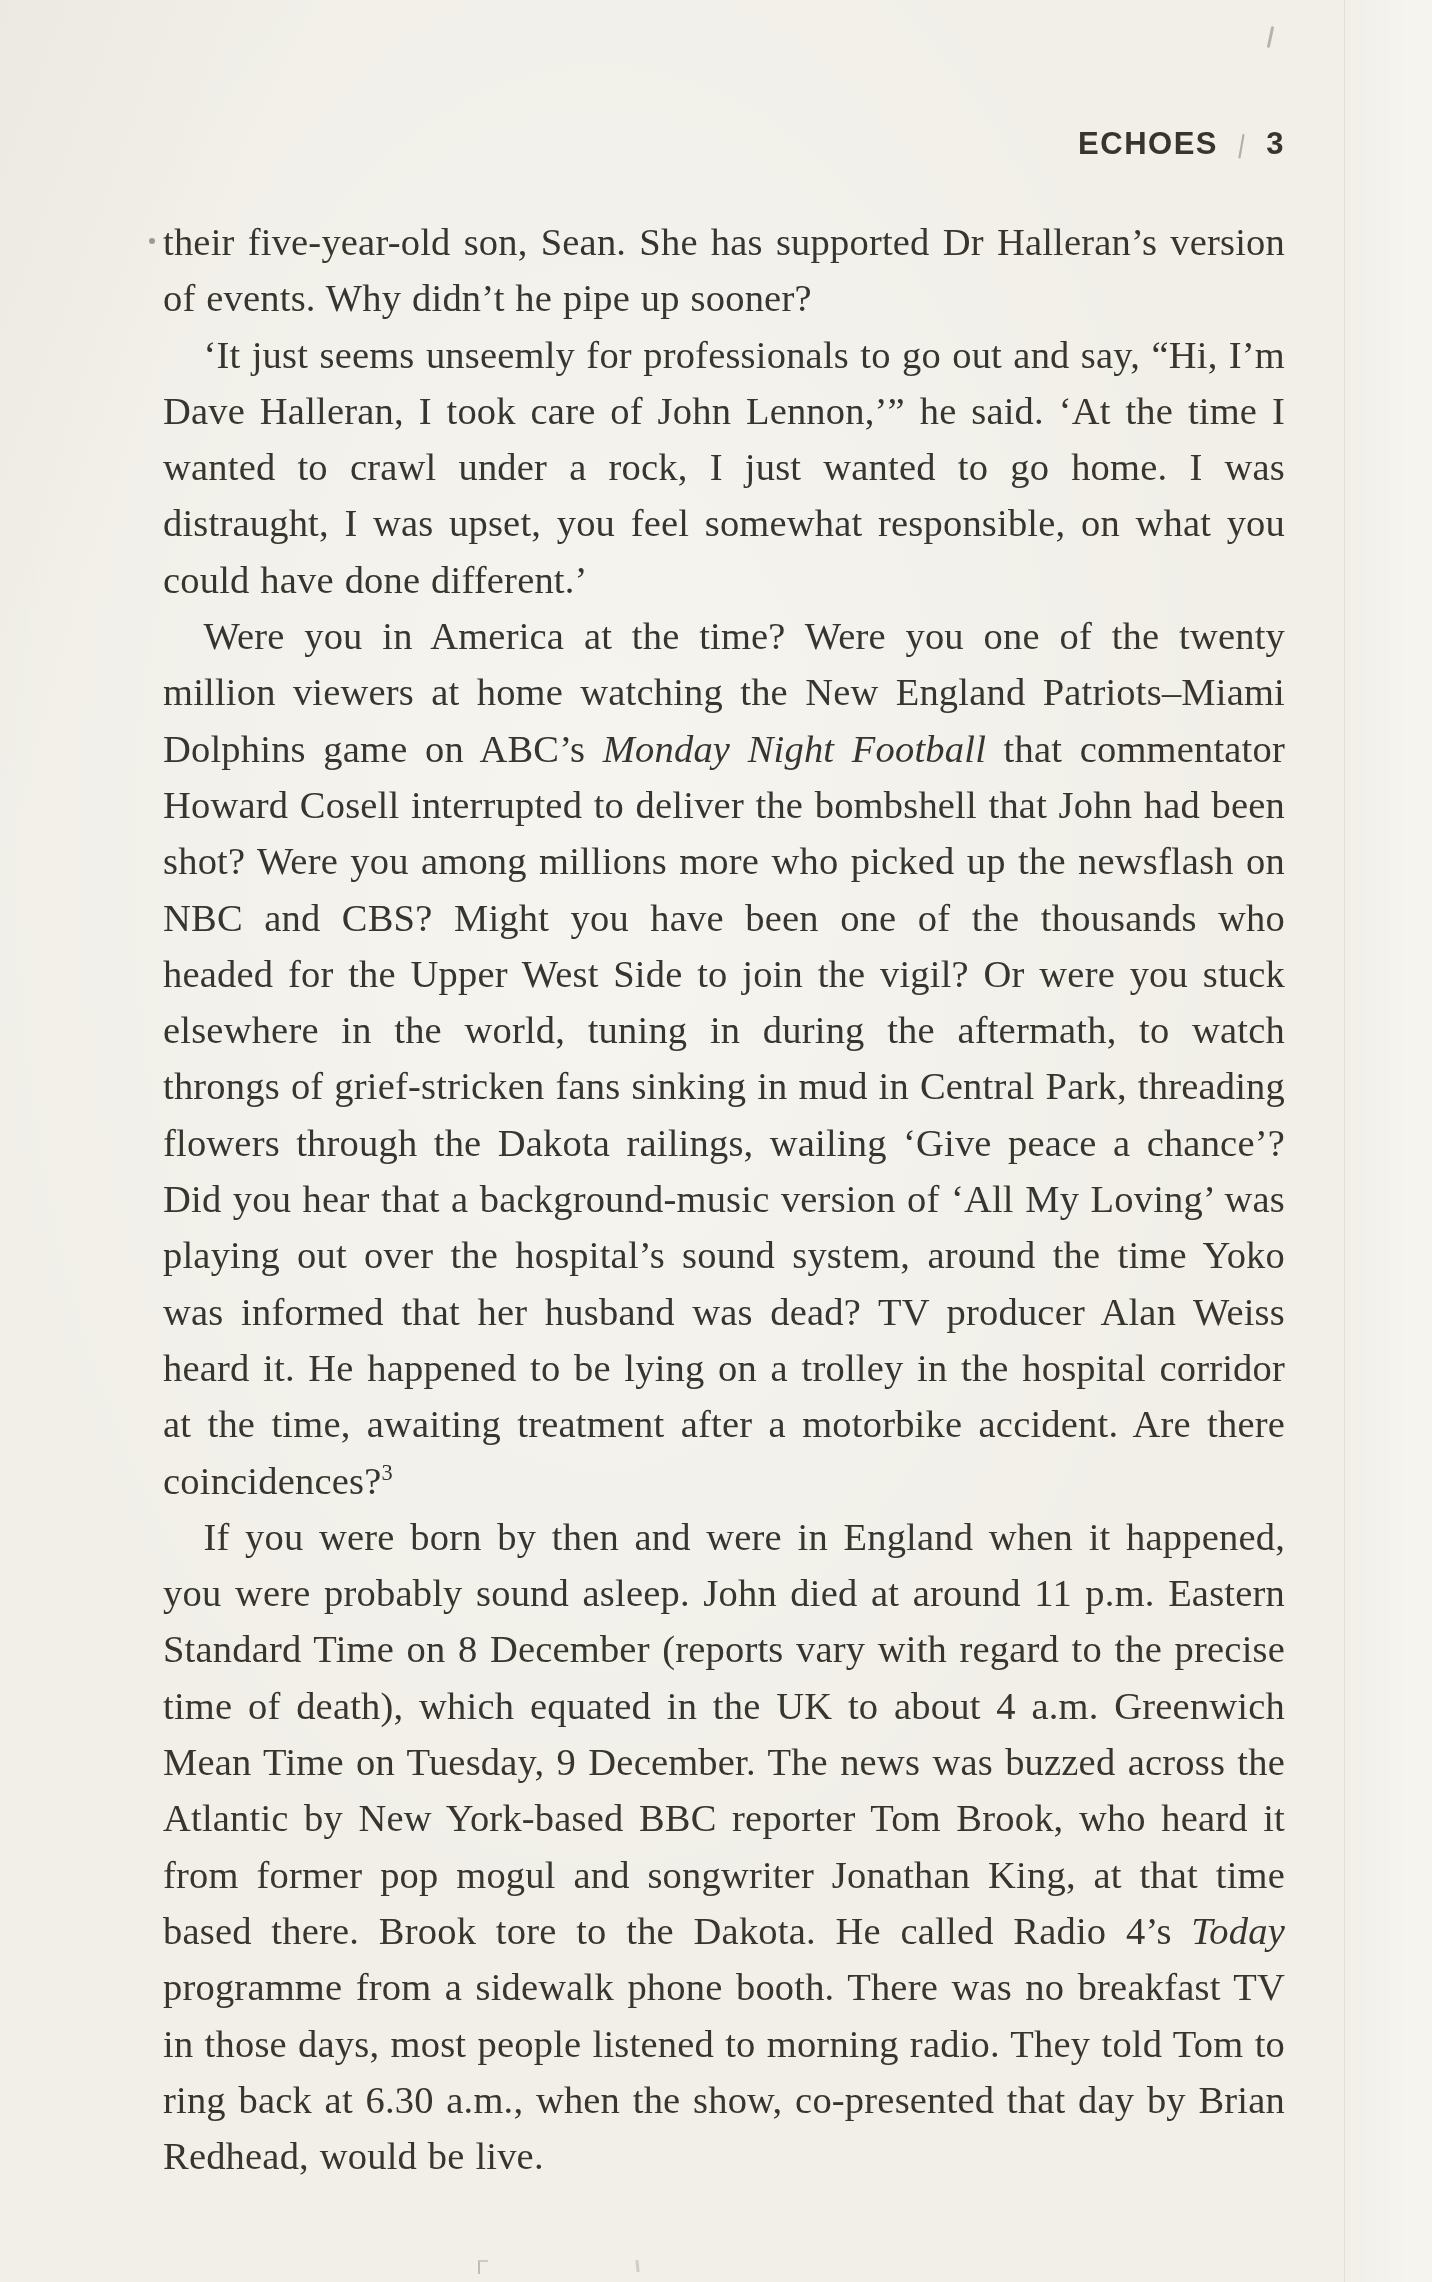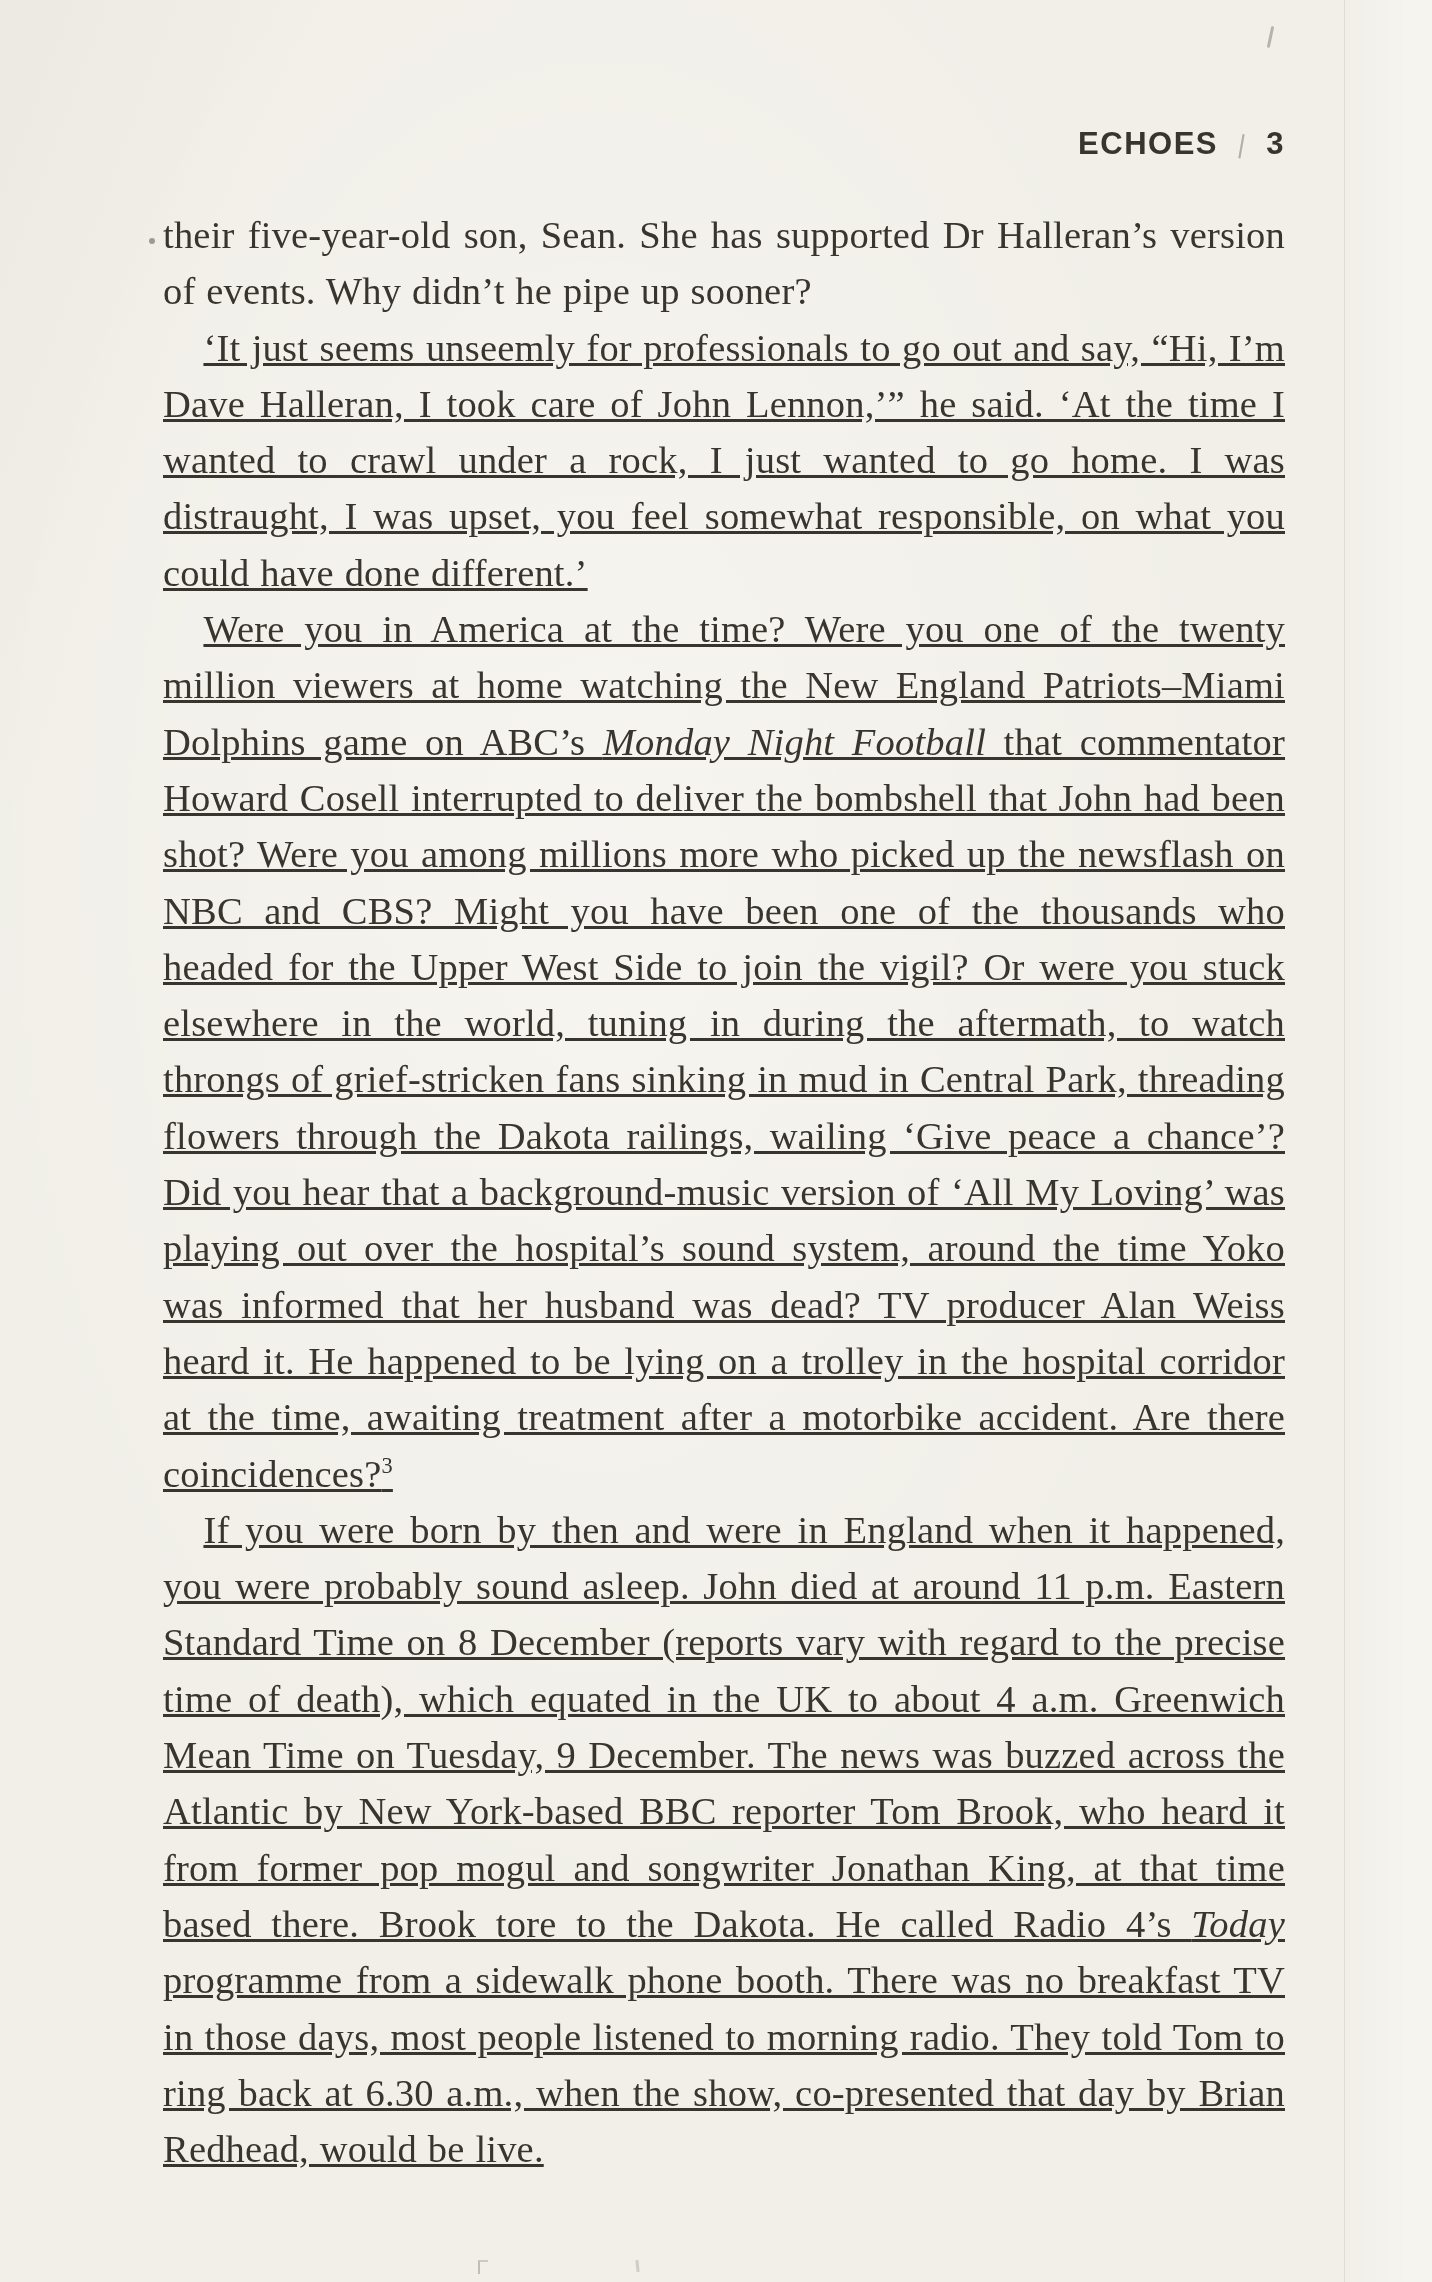--- a/index.html
+++ b/index.html
@@ -53,33 +53,33 @@
   .header-separator {
     font-weight: normal;
     font-size: 26px;
     color: #b3afa4;
     transform: rotate(10deg) translateY(-2px);
     display: inline-block;
   }
 
   .text-block {
     position: absolute;
-    top: 207px;
+    top: 214px;
     left: 163px;
     width: 1122px;
     font-size: 38.5px;
     line-height: 56.3px;
     text-align: justify;
     color: var(--ink, #36342d);
     letter-spacing: 0.2px;
     word-spacing: 1px;
   }
 
   .para { margin: 0; }
-  .para.indent { text-indent: 1.05em; text-decoration: underline; }
+  .para.indent { text-indent: 1.05em; }
 
   .text-block em { font-style: italic; }
 
   .text-block sup {
     font-size: 0.58em;
     vertical-align: super;
     line-height: 0;
   }
 
   

